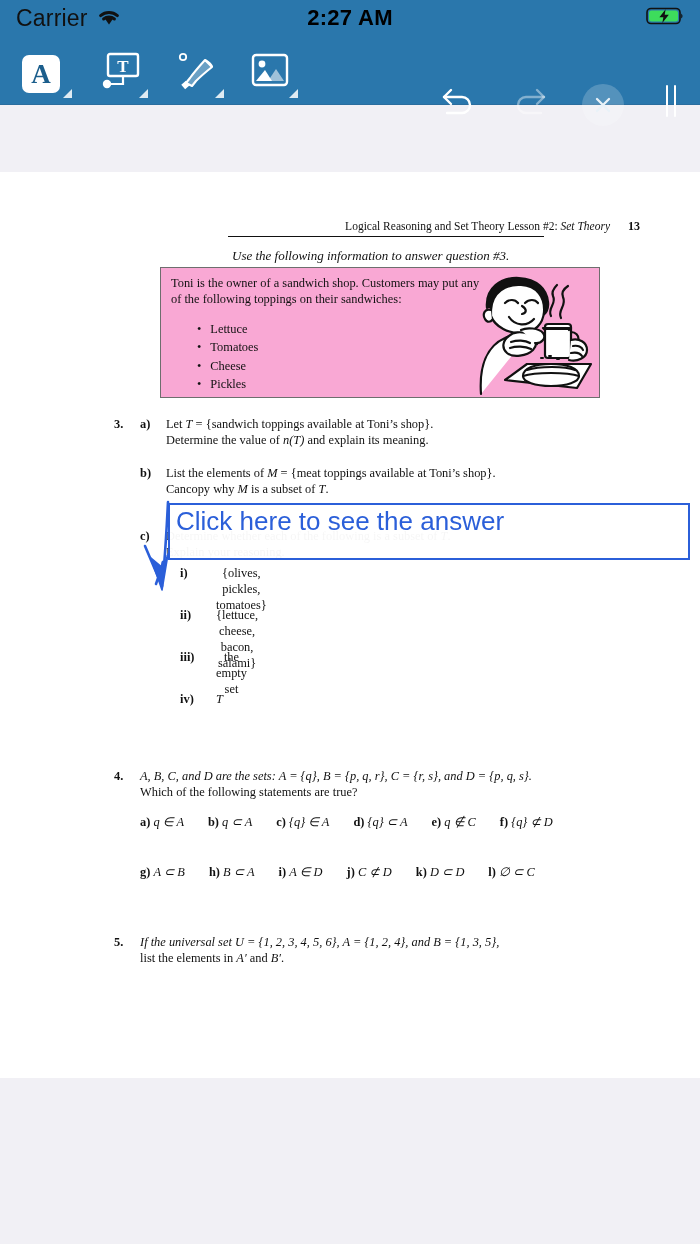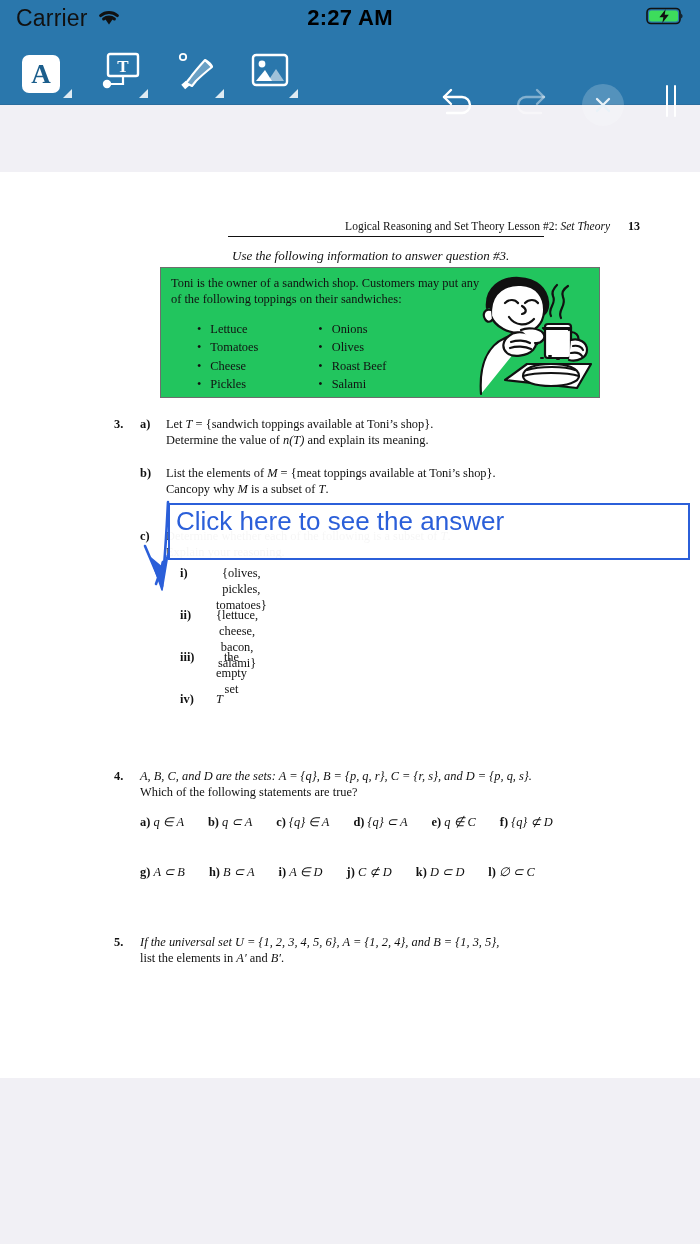--- a/index.html
+++ b/index.html
@@ -82,21 +82,21 @@
 
   .use-line {
     position: absolute; left: 232px; top: 76px;
     font-size: 13px; font-style: italic;
   }
 
   
   .infobox {
     position: absolute; left: 160px; top: 95px;
     width: 440px; height: 131px;
-    border: 1px solid #6e6e6e; background: #22c55e;
+    border: 1px solid #6e6e6e; background: #f9a8d4;
   }
   .ib-text { position: absolute; left: 10px; top: 8px; width: 310px; font-size: 12.4px; line-height: 1.25; }
   .ib-cols { position: absolute; left: 36px; top: 52px; display: flex; gap: 60px; }
   .ib-col { font-size: 12.4px; line-height: 1.48; }
   .ib-col div { white-space: nowrap; }
   .ib-col div::before { content: "\2022"; margin-right: 9px; }
   .ib-art { position: absolute; right: 2px; top: 2px; width: 132px; height: 126px; }
 
   
   .q { position: absolute; font-size: 12.4px; line-height: 1.3; }
@@ -265,26 +265,20 @@
       <div class="use-line">Use the following information to answer question #3.</div>
 
       <div class="infobox">
         <div class="ib-text">Toni is the owner of a sandwich shop.  Customers may put any of the following toppings on their sandwiches:</div>
         <div class="ib-cols">
           <div class="ib-col">
             <div>Lettuce</div>
             <div>Tomatoes</div>
             <div>Cheese</div>
             <div>Pickles</div>
-          </div>
-          <div class="ib-col">
-            <div>Onions</div>
-            <div>Olives</div>
-            <div>Roast Beef</div>
-            <div>Salami</div>
           </div>
         </div>
         <div class="ib-art">
           <svg width="132" height="126" viewBox="0 0 132 126">
             <g fill="none" stroke="#111" stroke-width="2.2" stroke-linejoin="round" stroke-linecap="round">
 
               <path d="M22 38 C20 18 36 7 54 8 C72 9 82 19 83 32 C84 40 80 44 78 45" fill="#111" stroke="#111"></path>
 
               <path d="M26 40 C27 22 41 14 56 15 C72 16 80 27 79 42 C78 54 70 62 58 63 C44 64 30 57 26 46 Z" fill="#fff"></path>
 

